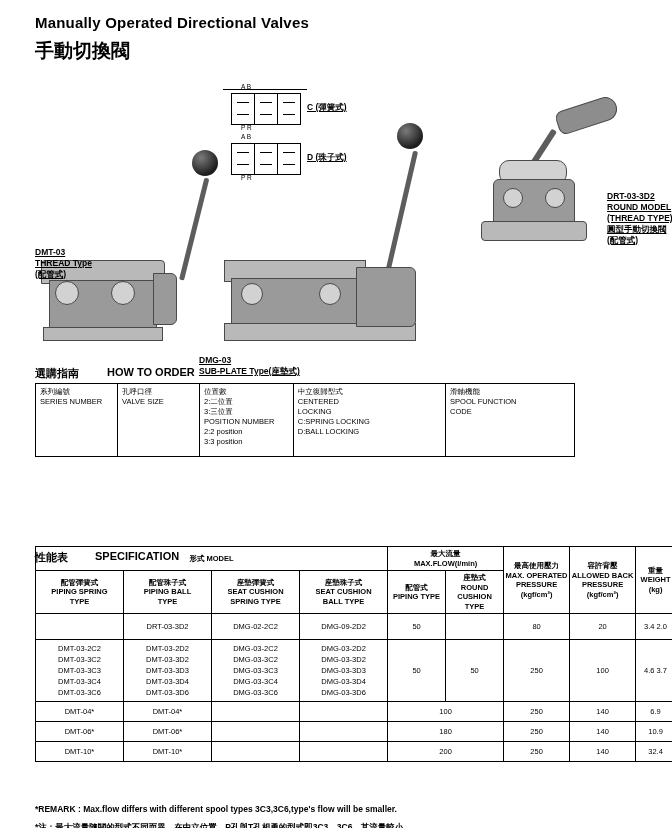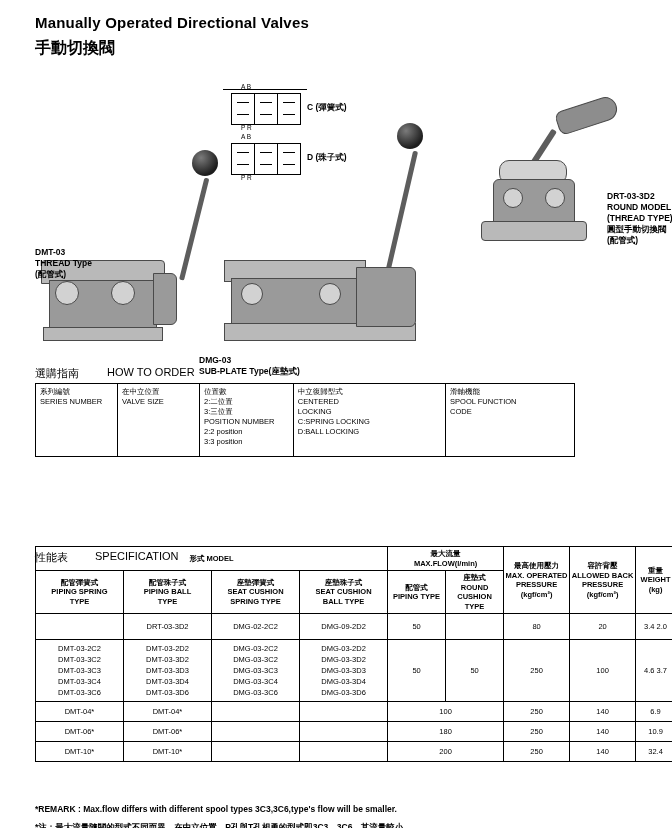--- a/index.html
+++ b/index.html
@@ -28,39 +28,40 @@
     left: 16px;
     top: 14px;
     font-size: 15px;
     font-weight: bold;
     letter-spacing: 0.2px;
   }
   .title-cn {
     position: absolute;
     left: 16px;
     top: 38px;
-    font-size: 16px;
+    font-size: 19px;
     font-weight: bold;
   }
 
   
   .illus {
     position: absolute;
     left: 0;
     top: 55px;
     width: 672px;
     height: 300px;
   }
 
   .label {
     position: absolute;
     font-size: 8.5px;
     line-height: 11px;
     font-weight: bold;
     white-space: pre-line;
+    text-decoration: underline;
   }
 
   
   .vbody {
     position: absolute;
     background: #b9b9b9;
     border: 1px solid #4a4a4a;
   }
   .vbody.dark { background: #9a9a9a; }
   .vbody.light { background: #d2d2d2; }
@@ -102,21 +103,21 @@
   .symtext {
     position: absolute;
     font-size: 6.5px;
     font-family: "Liberation Sans", sans-serif;
   }
 
   
   .section-head {
     position: absolute;
     font-size: 11px;
-    font-weight: normal;
+    font-weight: bold;
   }
   table.order {
     position: absolute;
     left: 16px;
     top: 383px;
     border-collapse: collapse;
     width: 540px;
     table-layout: fixed;
   }
   table.order td {
@@ -269,21 +270,21 @@
       <col style="width:70px">
       <col style="width:70px">
       <col style="width:80px">
       <col style="width:130px">
       <col style="width:110px">
     </colgroup>
     <tbody>
       <tr>
         <td class="desc">系列編號
 SERIES NUMBER</td>
-        <td class="desc">在中立位置
+        <td class="desc">孔呼口徑
 VALVE SIZE</td>
         <td class="desc">位置數
 2:二位置
 3:三位置
 POSITION NUMBER
 2:2 position
 3:3 position</td>
         <td class="desc">中立復歸型式
 CENTERED
 LOCKING

